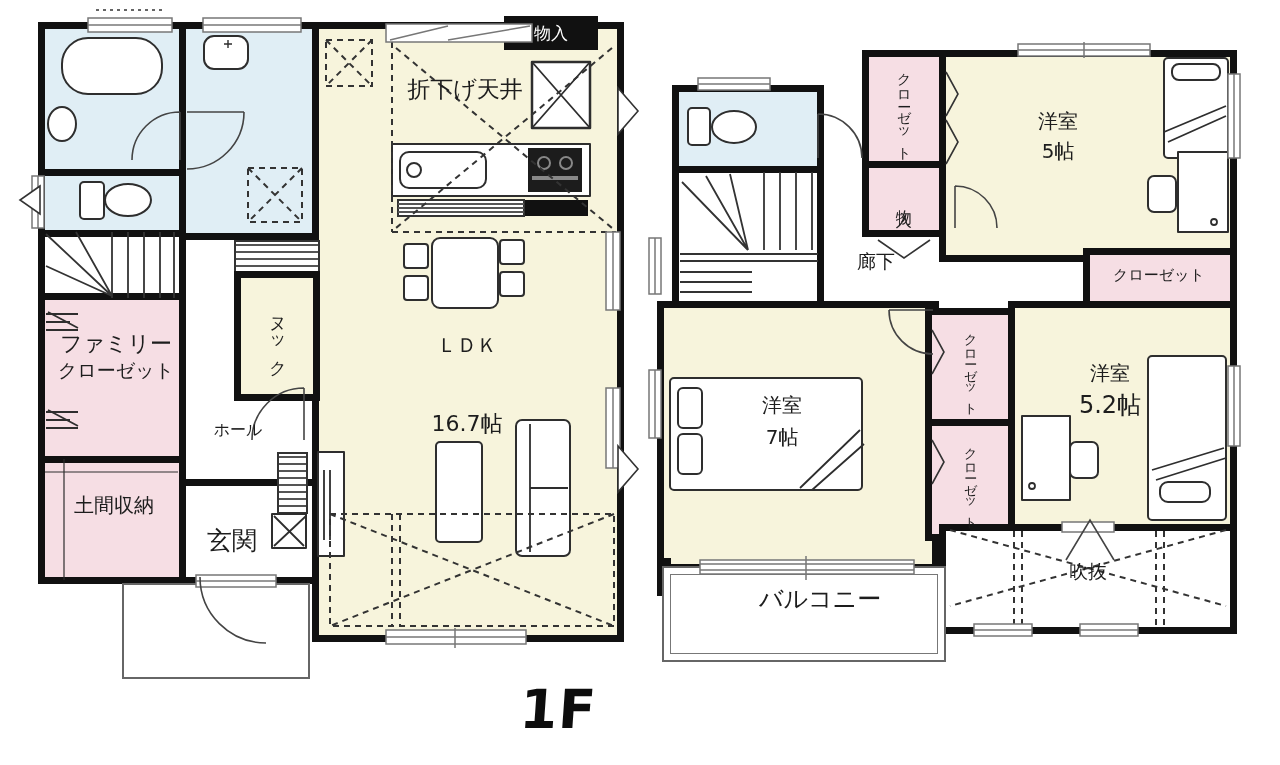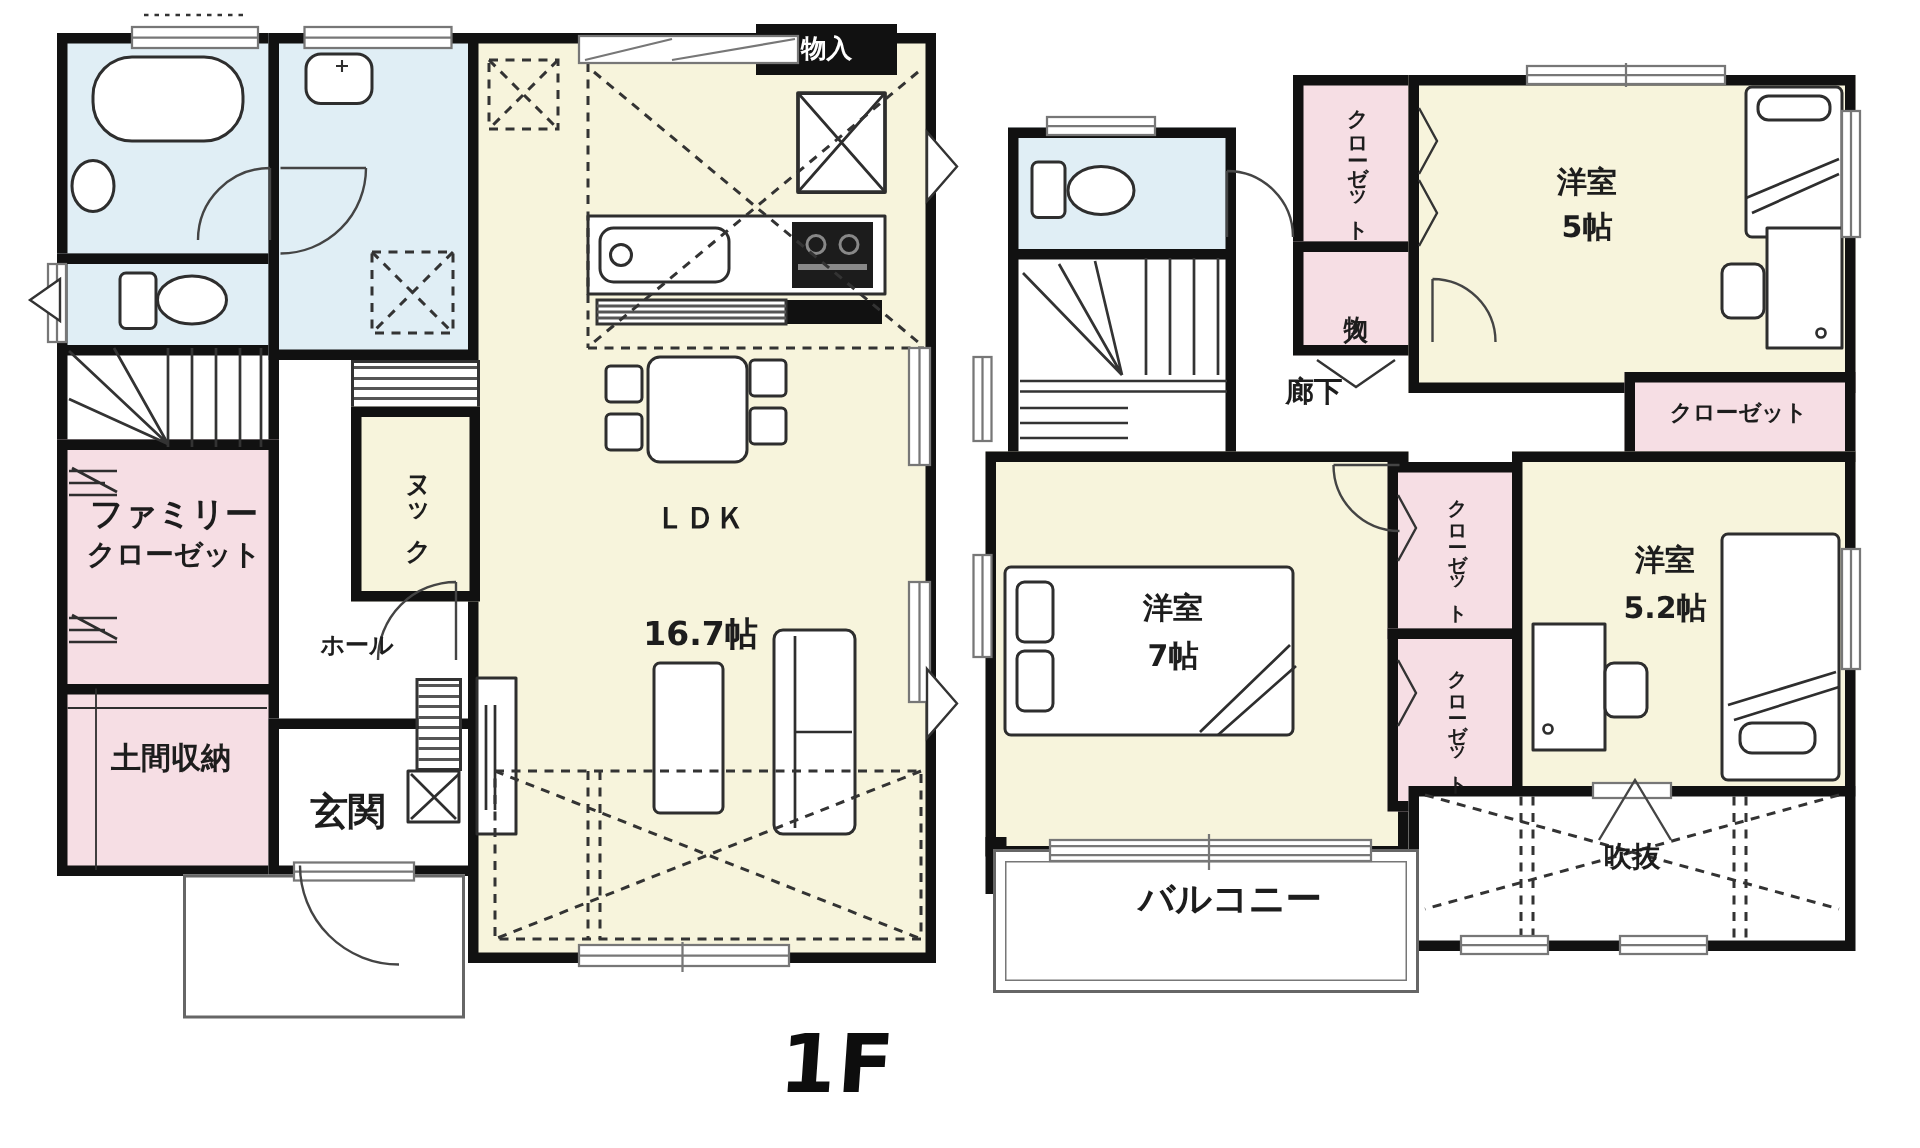--- a/index.html
+++ b/index.html
@@ -7,21 +7,21 @@
   #canvas{position:relative;width:1280px;height:765px;background:#fff;overflow:hidden;}
   .room{position:absolute;box-sizing:border-box;border:7px solid var(--wall,#111);}
   .noborder{position:absolute;box-sizing:border-box;background:#fff;}
   .yellow{background:var(--room-yellow,#f7f4dc);}
   .blue{background:var(--wet-blue,#e0eef5);}
   .pink{background:var(--closet-pink,#f6dee4);}
   .white{background:#ffffff;}
   .shelf{position:absolute;box-sizing:border-box;border:2px solid #333;
          background:repeating-linear-gradient(0deg,#fff 0 5px,#555 5px 7px);}
   .lbl{position:absolute;display:flex;align-items:center;justify-content:center;
-       text-align:left;font-weight:700;color:#1d1d1d;font-size:19px;line-height:1.1;
+       text-align:left;font-weight:400;color:#1d1d1d;font-size:19px;line-height:1.1;
        white-space:nowrap;}
   .vert{writing-mode:vertical-rl;text-orientation:upright;letter-spacing:2px;}
   .vert span{display:block;}
   .whitetext{color:#fff;}
   svg.overlay{position:absolute;left:0;top:0;pointer-events:none;}
   .floorlabel{position:absolute;font-weight:800;font-size:54px;color:#0d0d0d;
        letter-spacing:1px;transform:skewX(-4deg);}
 </style>
 </head>
 <body>
@@ -202,20 +202,21 @@
     <g fill="#fff" stroke="#333" stroke-width="1.6">
       <path d="M946 72 L958 94 L946 116 M946 120 L958 142 L946 164" fill="none"></path>
       <path d="M878 240 L904 258 L930 240" fill="none"></path>
       <path d="M932 330 L944 352 L932 374 M932 440 L944 462 L932 484" fill="none"></path>
       <polygon points="40,186 20,200 40,214"></polygon>
       <polygon points="618,88 638,111 618,134"></polygon>
       <polygon points="618,446 638,469 618,492"></polygon>
     </g>
   </svg>
 
+  <div class="lbl" style="left:380px;top:76px;width:170px;height:28px;font-size:23px;">折下げ天井</div>
   <div class="lbl whitetext" style="left:506px;top:18px;width:90px;height:30px;font-size:17px;">物入</div>
   <div class="lbl" style="left:405px;top:330px;width:124px;height:30px;font-size:20px;">ＬＤＫ</div>
   <div class="lbl" style="left:405px;top:362px;width:124px;height:28px;font-size:22px;margin-top:48px;">16.7帖</div>
   <div class="lbl vert" style="left:258px;top:284px;width:40px;height:106px;font-size:17px;">ヌック</div>
   <div class="lbl" style="left:52px;top:332px;width:128px;height:24px;font-size:22px;">ファミリー</div>
   <div class="lbl" style="left:46px;top:358px;width:140px;height:24px;font-size:19px;">クローゼット</div>
   <div class="lbl" style="left:58px;top:492px;width:112px;height:26px;font-size:20px;">土間収納</div>
   <div class="lbl" style="left:196px;top:418px;width:84px;height:24px;font-size:16px;">ホール</div>
   <div class="lbl" style="left:194px;top:528px;width:76px;height:26px;font-size:25px;">玄関</div>
   <div class="floorlabel" style="left:520px;top:678px;">1F</div>
@@ -233,17 +234,17 @@
   <div class="lbl" style="left:736px;top:424px;width:92px;height:26px;font-size:20px;">7帖</div>
   <div class="lbl vert" style="left:932px;top:316px;width:76px;height:102px;font-size:13px;">
     <span>クロー</span>
     <span>ゼット</span>
   </div>
   <div class="lbl vert" style="left:932px;top:430px;width:76px;height:102px;font-size:13px;">
     <span>クロー</span>
     <span>ゼット</span>
   </div>
   <div class="lbl" style="left:1062px;top:360px;width:96px;height:26px;font-size:20px;">洋室</div>
-  <div class="lbl" style="left:1062px;top:392px;width:96px;height:26px;font-size:20px;">5.2帖</div>
+  <div class="lbl" style="left:1062px;top:392px;width:96px;height:26px;font-size:24px;">5.2帖</div>
   <div class="lbl" style="left:1050px;top:558px;width:76px;height:26px;font-size:19px;">吹抜</div>
   <div class="lbl" style="left:738px;top:586px;width:164px;height:26px;font-size:24px;">バルコニー</div>
 
 </div>
 
 </body></html>

